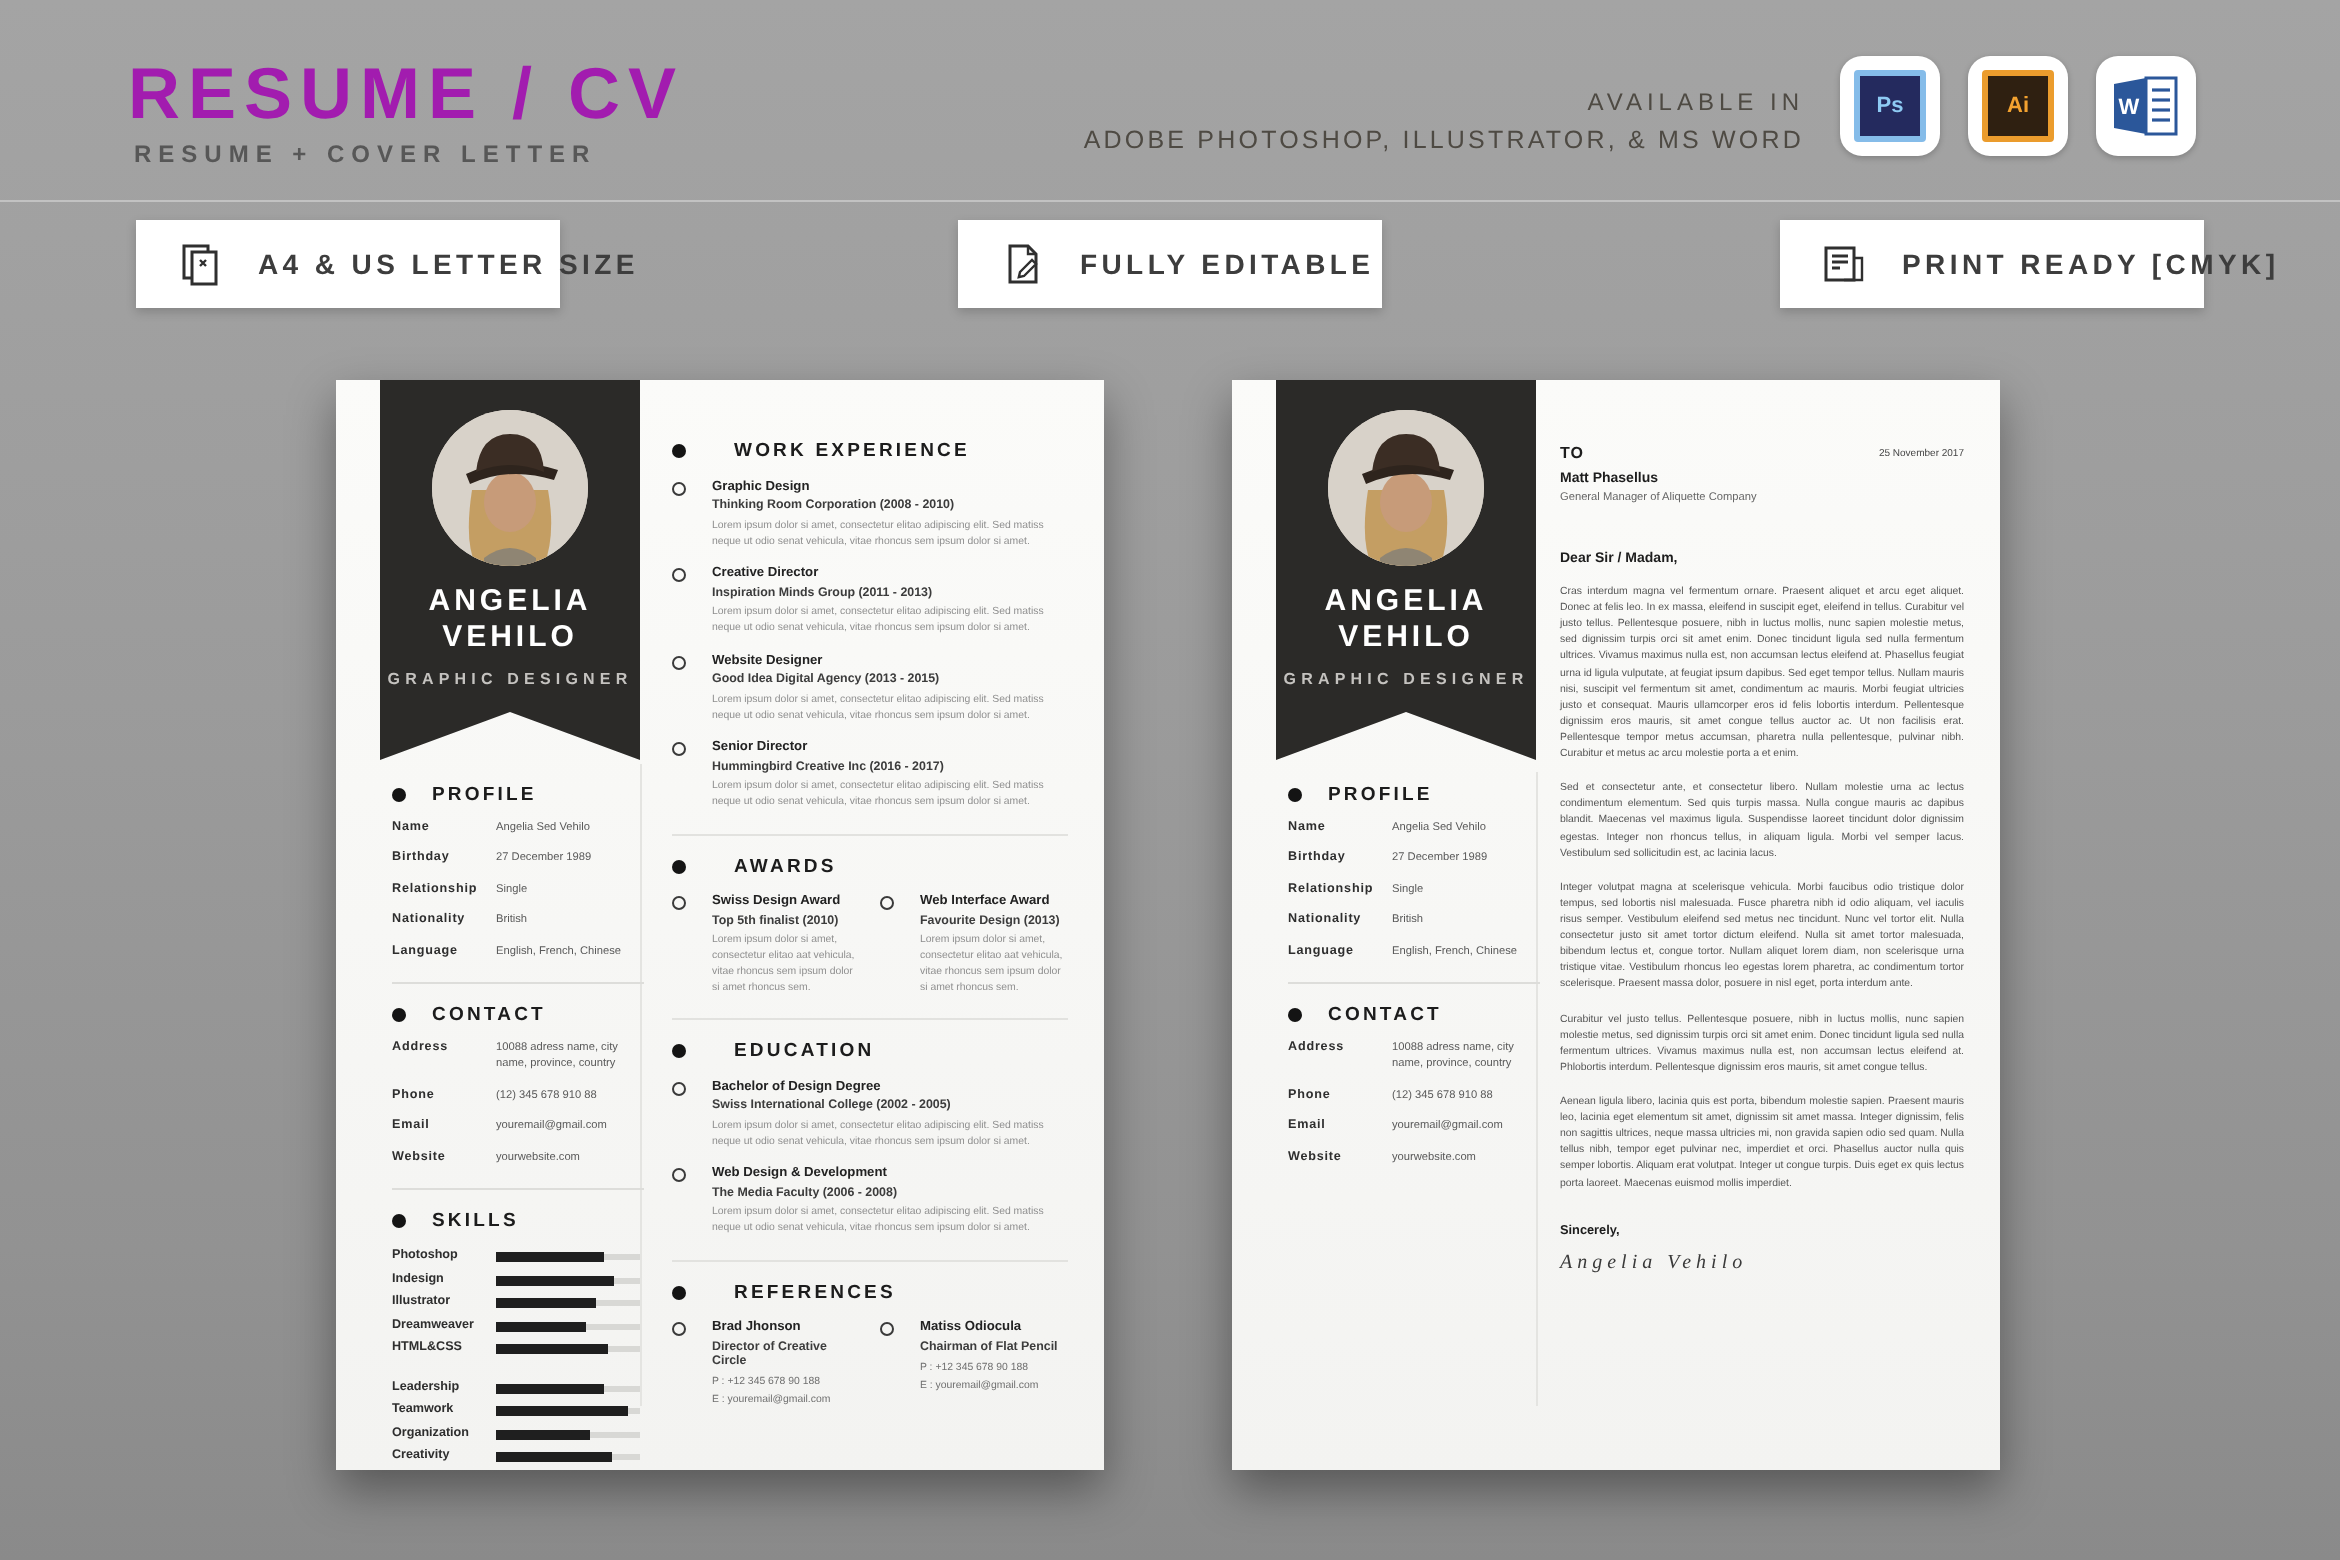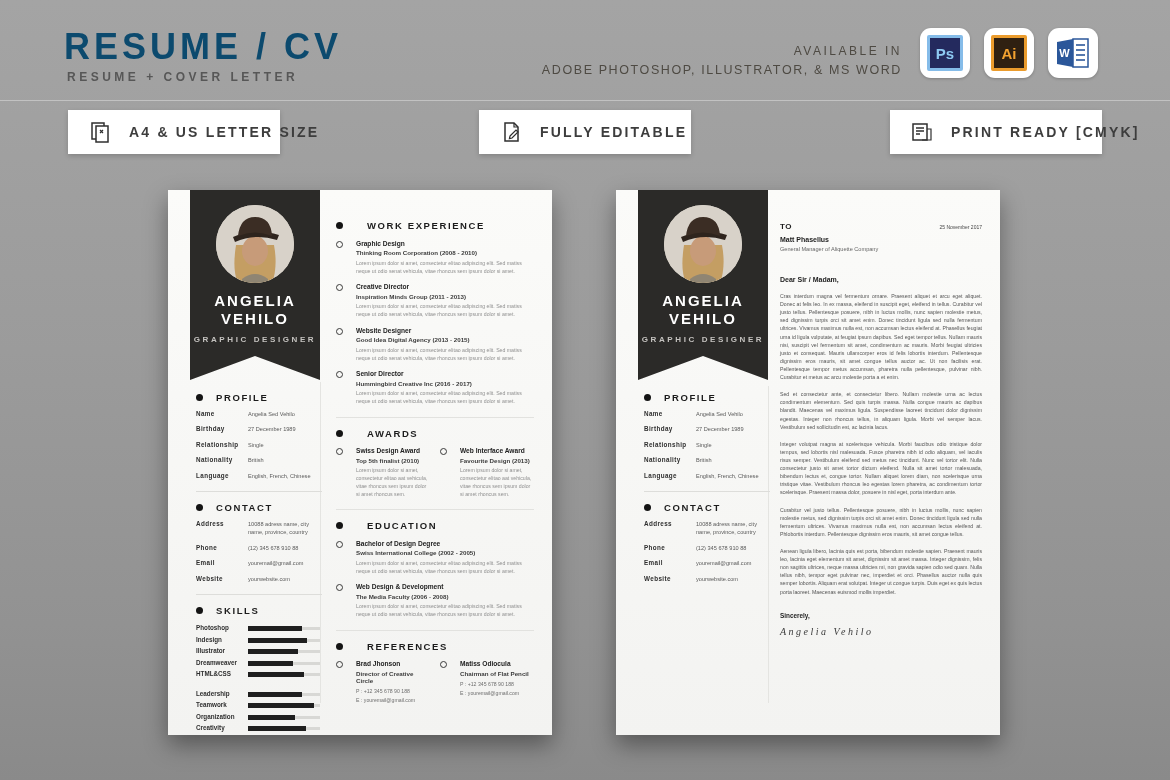--- a/index.html
+++ b/index.html
@@ -2,28 +2,28 @@
 <html><head>
 <meta charset="utf-8">
 <style>
   html,body{margin:0;padding:0;}
   body{
     width:1170px;height:780px;position:relative;overflow:hidden;
     font-family:"Liberation Sans",sans-serif;
     background:linear-gradient(180deg,#a4a4a4 0%,#9b9b9b 45%,#929292 80%,#8a8a8a 100%);
   }
   
-  .hdr-title{position:absolute;left:64px;top:26px;font-size:36px;font-weight:800;letter-spacing:4px;color:#0c4a6e;}
+  .hdr-title{position:absolute;left:64px;top:26px;font-size:36px;font-weight:800;letter-spacing:4px;color:#a21caf;}
   .hdr-sub{position:absolute;left:67px;top:70px;font-size:12px;font-weight:800;letter-spacing:3.5px;color:#575757;}
   .avail{position:absolute;right:268px;top:44px;text-align:right;color:#4e4a43;font-weight:400;}
   .avail .l1{font-size:12px;letter-spacing:2.5px;margin-bottom:5px;}
   .avail .l2{font-size:12.5px;letter-spacing:1.6px;}
   .apps{position:absolute;right:72px;top:28px;display:flex;gap:14px;}
   .app-card{width:50px;height:50px;background:#fff;border-radius:11px;display:flex;align-items:center;justify-content:center;box-shadow:0 1px 3px rgba(0,0,0,.22);}
-  .chip{width:36px;height:36px;box-sizing:border-box;display:flex;align-items:center;justify-content:center;font-weight:800;font-size:15px;border-radius:2px;}
+  .chip{width:36px;height:36px;box-sizing:border-box;display:flex;align-items:center;justify-content:center;font-weight:800;font-size:11px;border-radius:2px;}
   .ps-chip{background:#242a5e;border:3px solid #85bce9;color:#8ecaf3;}
   .ai-chip{background:#2f2011;border:3px solid #eb9c2d;color:#f3a230;}
   .hdr-line{position:absolute;left:0;right:0;top:100px;height:1px;background:rgba(255,255,255,.35);}
   
   .features{position:absolute;left:68px;right:68px;top:110px;display:flex;justify-content:space-between;}
   .feature{width:212px;height:44px;background:#fff;box-shadow:0 2px 5px rgba(0,0,0,.18);display:flex;align-items:center;padding-left:20px;gap:17px;box-sizing:border-box;}
   .feature-label{font-size:14px;font-weight:800;letter-spacing:2.2px;color:#3d3d3d;white-space:nowrap;}
   .f-icon{flex:none;display:flex;}
   
   .page{position:absolute;top:190px;width:384px;height:545px;background:linear-gradient(180deg,#fbfbf9,#f3f3f1);box-shadow:0 10px 22px rgba(0,0,0,.38);overflow:hidden;}

